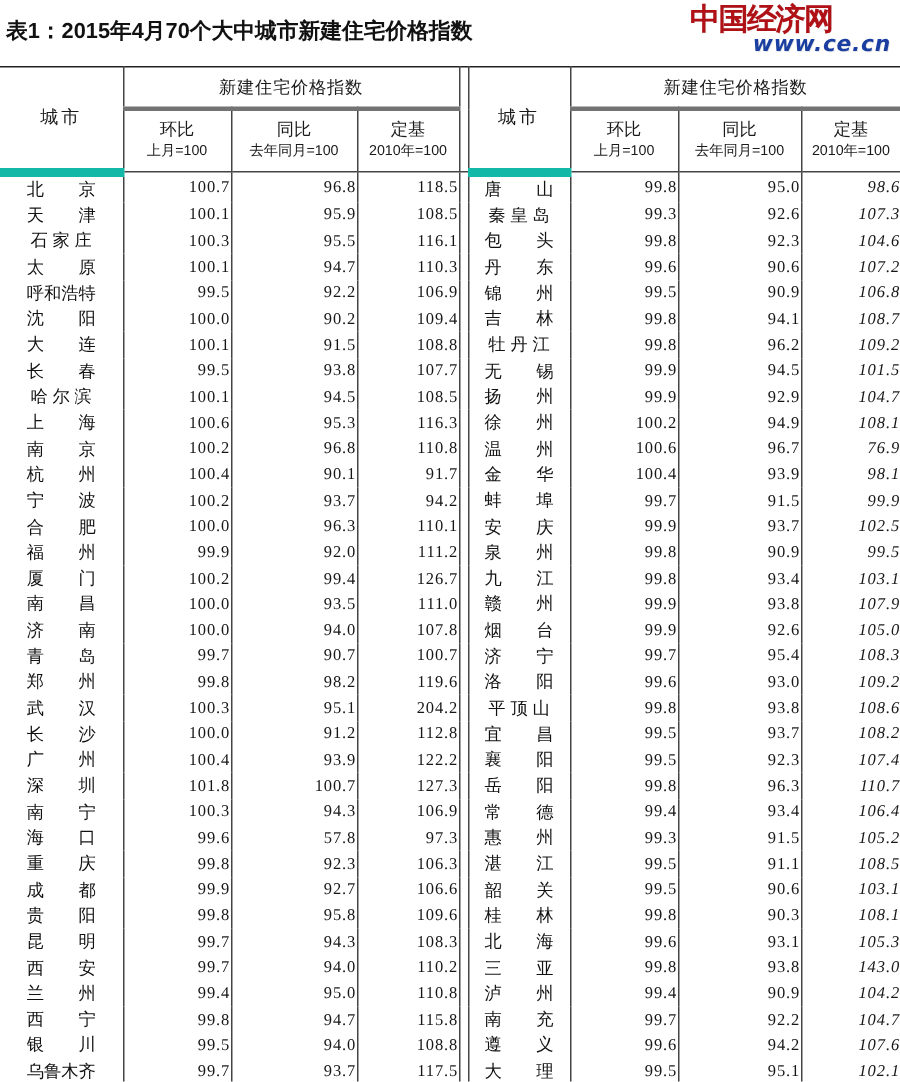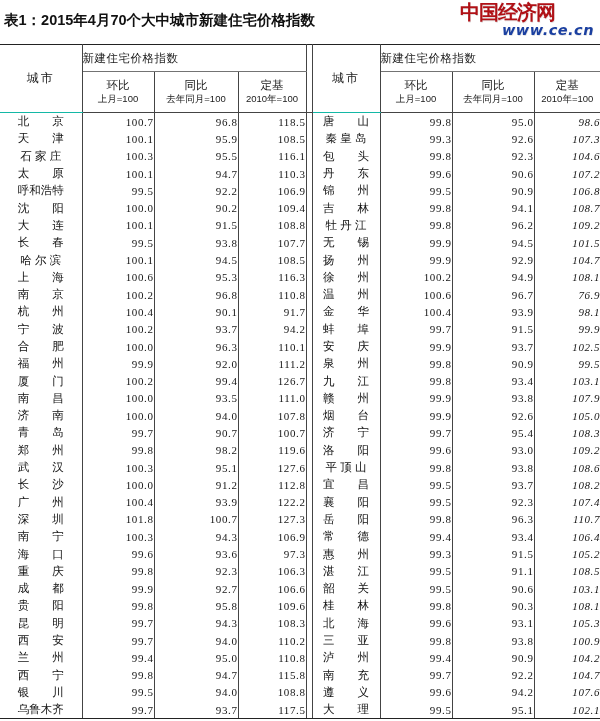--- a/index.html
+++ b/index.html
@@ -88,31 +88,31 @@
     padding: 0;
     margin: 0;
     font-weight: normal;
     vertical-align: middle;
   }
 
   
   .rule-top td { border-top: 1.6px solid #222; }
   .hdr-city {
     border-right: 1px solid #444;
-    border-bottom: 1px solid #14b8a6;
+    border-bottom: 6px solid #14b8a6;
     height: 66px;
     text-align: center;
     font-size: 12px;
     letter-spacing: 2px;
   }
   .hdr-group {
-    border-bottom: 1px solid #737373;
+    border-bottom: 3px solid #737373;
     border-right: 1px solid #444;
     height: 26px;
-    text-align: left;
+    text-align: center;
     font-size: 11.5px;
     letter-spacing: 0.5px;
   }
   .hdr-group.last { border-right: none; }
   .hdr-sub {
     border-bottom: 1px solid #444;
     border-right: 1px solid #444;
     height: 40px;
     text-align: center;
     line-height: 1.35;
@@ -431,21 +431,21 @@
           <td class="gap"></td>
           <td class="city">洛　　阳</td>
           <td class="num">99.6</td>
           <td class="num">93.0</td>
           <td class="num last">109.2</td>
         </tr>
         <tr class="data">
           <td class="city">武　　汉</td>
           <td class="num">100.3</td>
           <td class="num">95.1</td>
-          <td class="num">127.6</td>
+          <td class="num">204.2</td>
           <td class="gap"></td>
           <td class="city">平 顶 山</td>
           <td class="num">99.8</td>
           <td class="num">93.8</td>
           <td class="num last">108.6</td>
         </tr>
         <tr class="data">
           <td class="city">长　　沙</td>
           <td class="num">100.0</td>
           <td class="num">91.2</td>
@@ -485,21 +485,21 @@
           <td class="num">106.9</td>
           <td class="gap"></td>
           <td class="city">常　　德</td>
           <td class="num">99.4</td>
           <td class="num">93.4</td>
           <td class="num last">106.4</td>
         </tr>
         <tr class="data">
           <td class="city">海　　口</td>
           <td class="num">99.6</td>
-          <td class="num">93.6</td>
+          <td class="num">57.8</td>
           <td class="num">97.3</td>
           <td class="gap"></td>
           <td class="city">惠　　州</td>
           <td class="num">99.3</td>
           <td class="num">91.5</td>
           <td class="num last">105.2</td>
         </tr>
         <tr class="data">
           <td class="city">重　　庆</td>
           <td class="num">99.8</td>
@@ -546,21 +546,21 @@
         </tr>
         <tr class="data">
           <td class="city">西　　安</td>
           <td class="num">99.7</td>
           <td class="num">94.0</td>
           <td class="num">110.2</td>
           <td class="gap"></td>
           <td class="city">三　　亚</td>
           <td class="num">99.8</td>
           <td class="num">93.8</td>
-          <td class="num last">100.9</td>
+          <td class="num last">143.0</td>
         </tr>
         <tr class="data">
           <td class="city">兰　　州</td>
           <td class="num">99.4</td>
           <td class="num">95.0</td>
           <td class="num">110.8</td>
           <td class="gap"></td>
           <td class="city">泸　　州</td>
           <td class="num">99.4</td>
           <td class="num">90.9</td>

